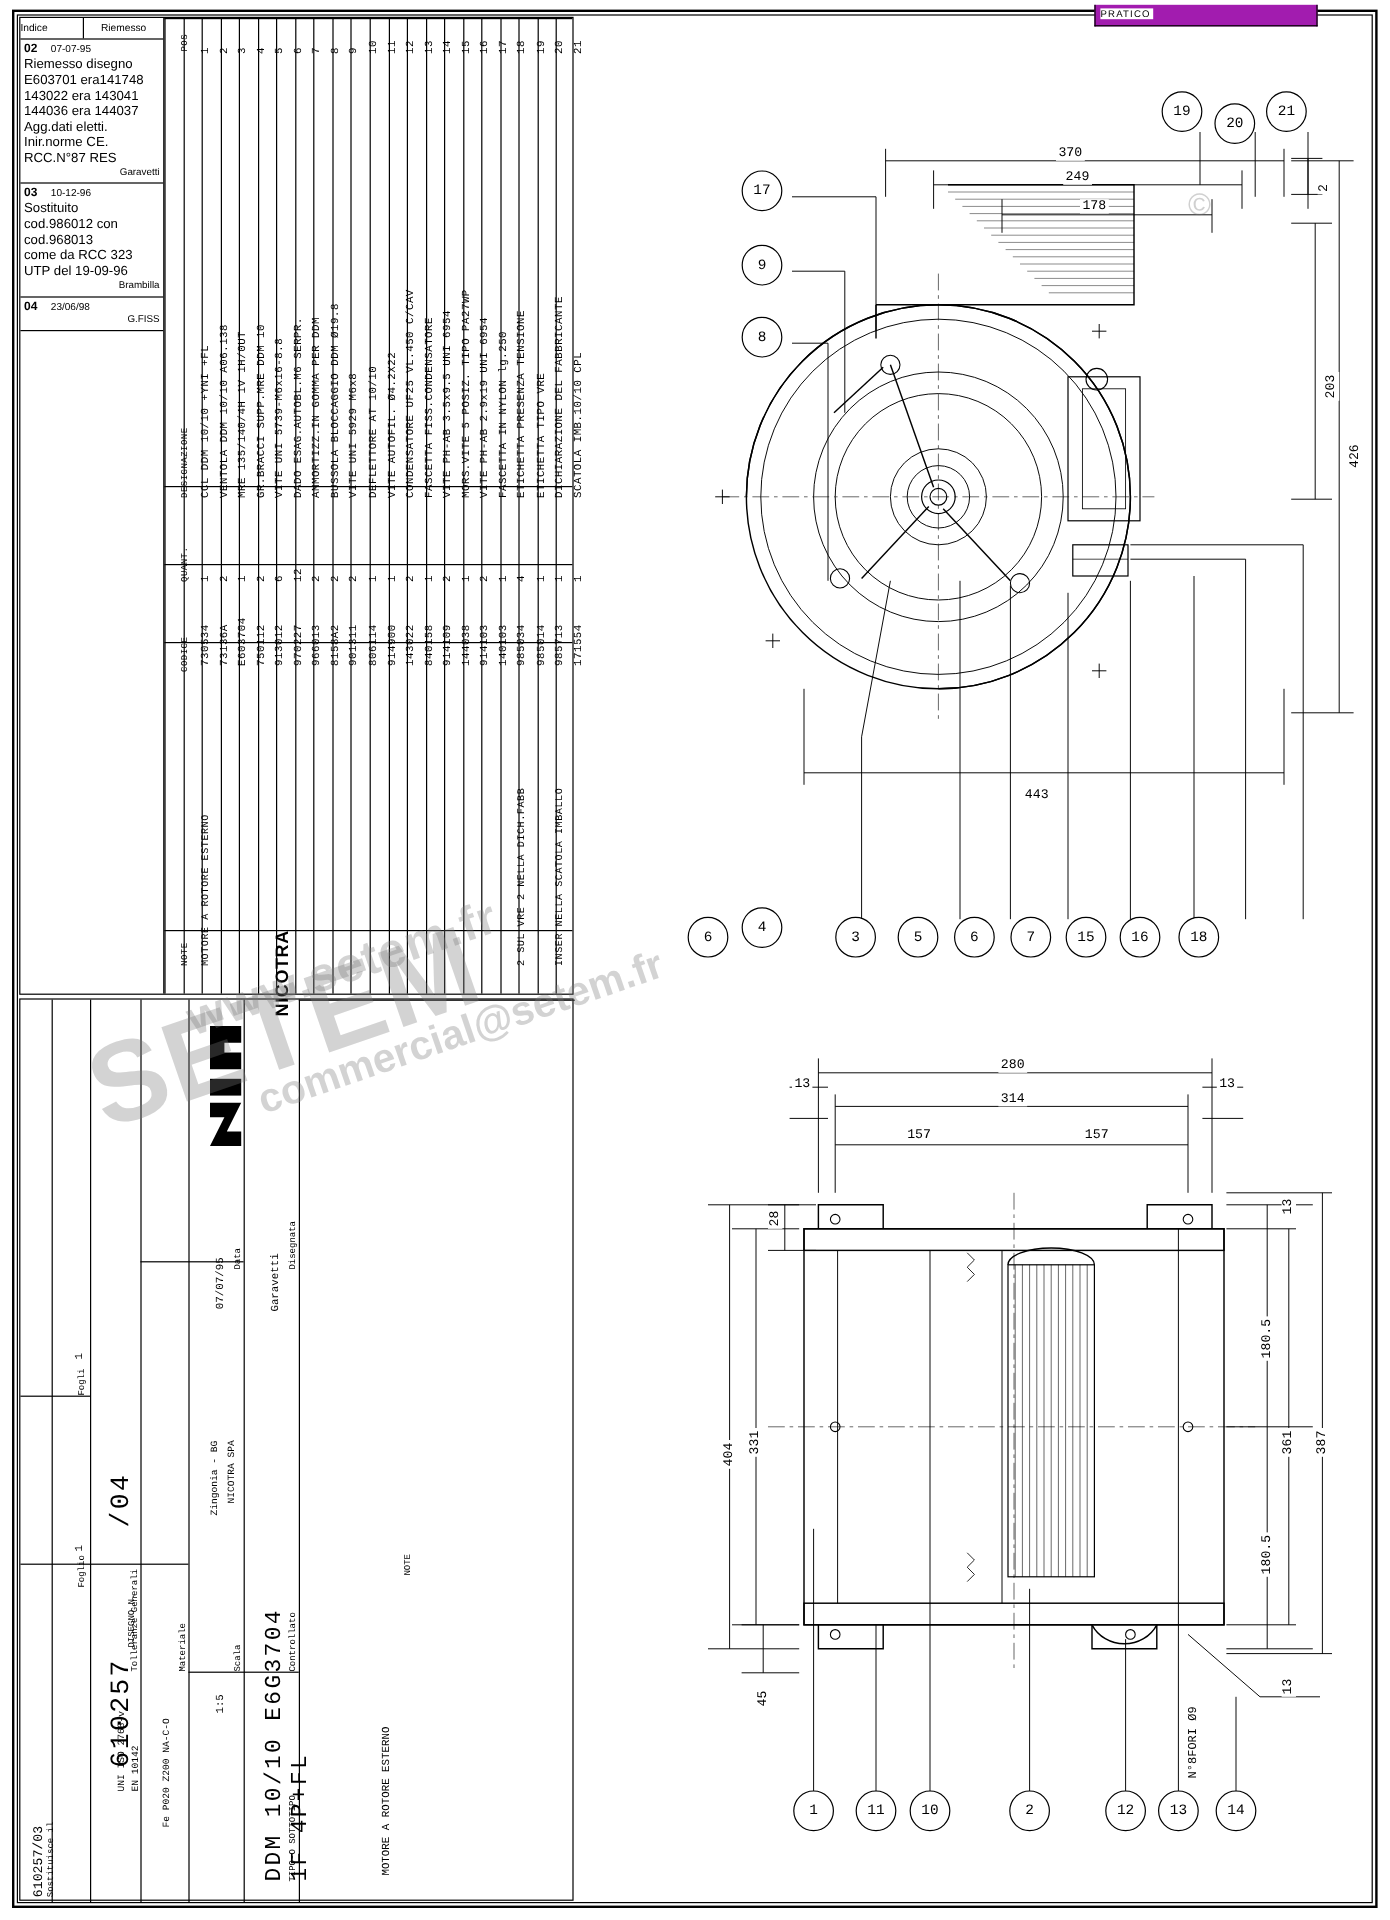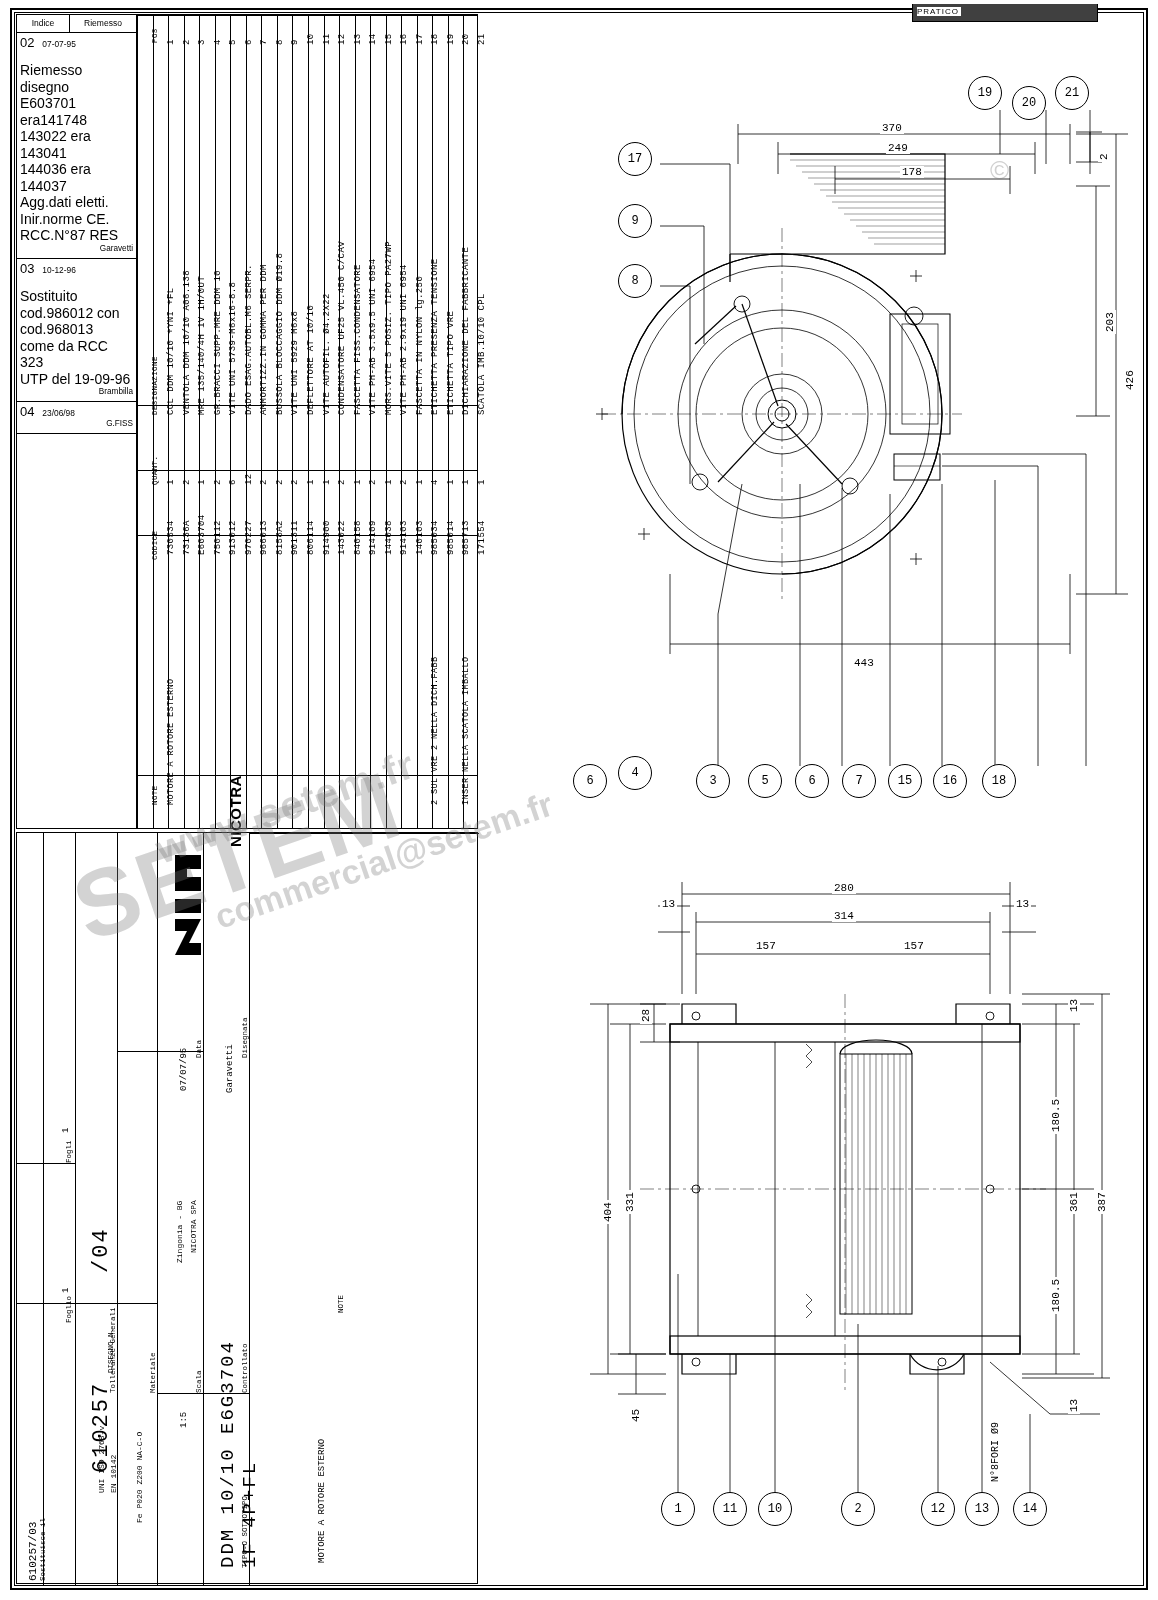--- a/index.html
+++ b/index.html
@@ -21,46 +21,46 @@
   }
   .inner-frame {
     position:absolute; left:14px; top:12px; width:1130px; height:1574px;
     border:1px solid #000;
   }
   
   .pratico {
     position:absolute; left:912px; top:4px; width:186px; height:18px;
     border:1px solid #000; border-top:none;
     font-size:8px; letter-spacing:1px; padding-left:4px; line-height:16px;
-    background:#404040;
+    background:#a21caf;
   }
   .pratico span { background:#fff; padding-right:2px;}
 
   
   .left-block {
     position:absolute; left:16px; top:14px; width:462px; height:815px;
     border:1px solid #000;
     background:#fff;
   }
   .rev-col {
     position:absolute; left:0; top:0; width:120px; height:100%;
     border-right:1px solid #000;
   }
   .rev-head {
     height:18px; border-bottom:1px solid #000; position:relative;
     font-size:8.5px;
   }
   .rev-head .c1 { position:absolute; left:0; top:0; width:53px; height:100%;
-     border-right:1px solid #000; text-align:center; line-height:17px;}
+     border-right:1px solid #000; line-height:17px;}
   .rev-head .c2 { position:absolute; left:53px; top:0; right:0; height:100%;
      text-align:center; line-height:17px;}
   .rev-item { border-bottom:1px solid #000; padding:2px 3px 4px 3px; font-size:8.4px; line-height:1.18; }
-  .rev-item .rid { display:inline-block; width:20px; font-size:13px;}
+  .rev-item .rid { display:inline-block; width:20px; font-size:10px;font-weight:bold;}
   .rev-item .rdate { display:inline-block;}
-  .rev-item .rtxt { display:block; margin-top:12px; white-space:pre-line; font-size:14px;}
+  .rev-item .rtxt { display:block; margin-top:1px; white-space:pre-line; font-size:11px;}
   .rev-sign { display:block; text-align:right; font-size:8.2px;}
 
   .bigcode {
     position:absolute; left:-52px; top:600px;
     width:230px;
     transform:rotate(-90deg);
     transform-origin:left top;
     font-size:31px; font-weight:bold; letter-spacing:1px;
     font-family:"Liberation Sans", sans-serif;
   }

